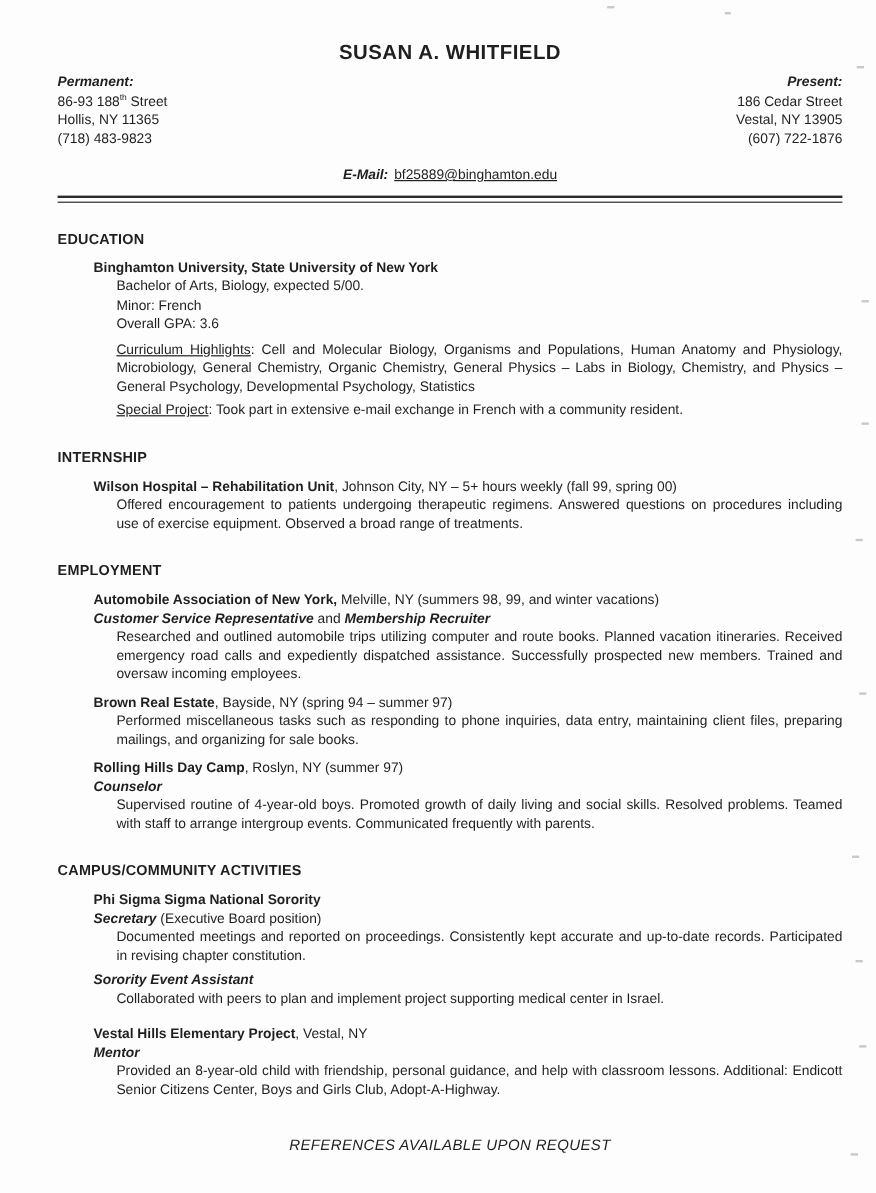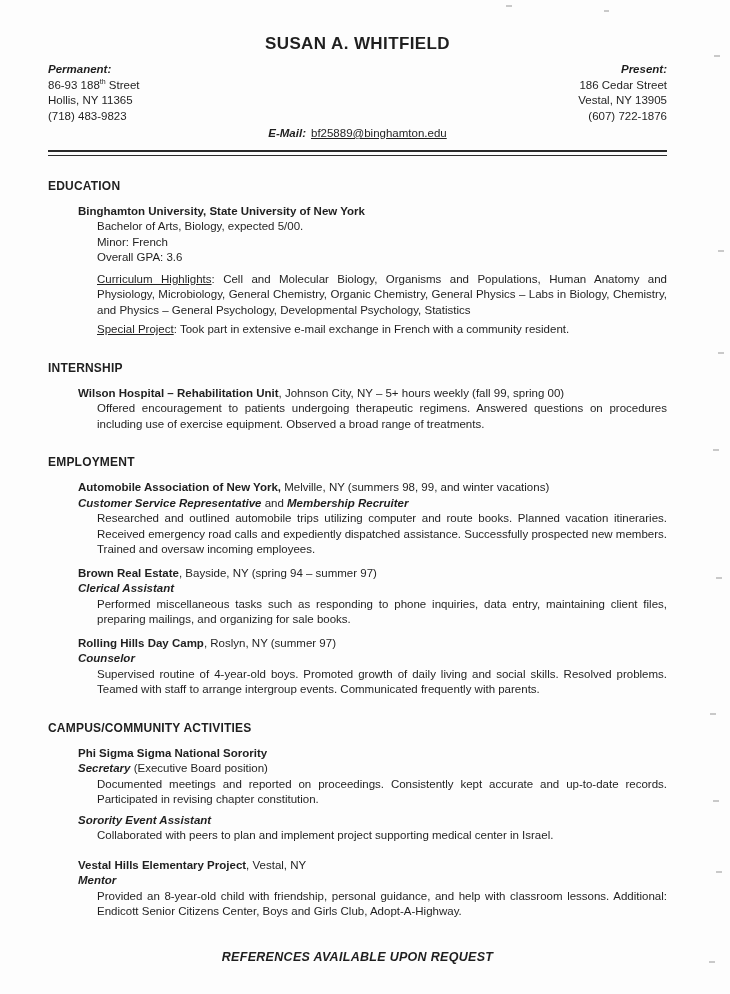--- a/index.html
+++ b/index.html
@@ -7,40 +7,40 @@
     width: 730px; height: 994px;
     background: #fdfdfd;
     color: #1f1f1f;
     font-family: "Liberation Sans", sans-serif;
     overflow: hidden;
   }
   .page {
     position: relative;
     box-sizing: border-box;
     width: 730px; height: 718px;
-    padding: 34px 63px 0 48px;
+    padding: 34px 28px 0 48px;
   }
   .speck { position: absolute; background: #c9c9c9; }
 
   
   .name {
     margin: 0 0 8px 0;
     font-size: 17px; font-weight: bold;
     letter-spacing: .4px;
     text-align: center;
     line-height: 20px;
   }
   .addr-row {
     display: flex; justify-content: space-between;
     font-size: 11.5px; line-height: 15.5px;
   }
   .addr-label { font-weight: bold; font-style: italic; }
   .addr-right { text-align: right; }
   sup { font-size: 7px; line-height: 0; }
-  .email-line { text-align: center; font-size: 11.5px; line-height: 15.5px; margin-top: 2px; }
+  .email-line { text-align: center; font-size: 11.5px; line-height: 15.5px; margin-top: 15px; }
   .email-label { font-weight: bold; font-style: italic; margin-right: 5px; }
   .email-value { text-decoration: underline; }
   .rule {
     margin-top: 8px; height: 3px;
     border-top: 2px solid #2b2b2b;
     border-bottom: 1px solid #2b2b2b;
   }
 
   
   .section { margin-top: 21px; }
@@ -57,21 +57,21 @@
   .gap6 { margin-top: 6px; }
   .gap8 { margin-top: 8px; }
   .gap12 { margin-top: 4px; }
   .gap14 { margin-top: 14px; }
   .gap5 { margin-top: 5px; }
 
   
   .footer {
     margin-top: 30px;
     text-align: center;
-    font-size: 12.5px; font-weight: bold; font-style: italic;
+    font-size: 12.5px; font-weight: normal; font-style: italic;
     letter-spacing: .3px;
   }
 </style>
 </head>
 <body>
 
 <div class="page">
 
   <div>
     <div class="speck" style="left:506px;top:5px;width:6px;height:2px;"></div>
@@ -136,21 +136,20 @@
     <div class="section-heading">EMPLOYMENT</div>
 
     <div class="sub">
       <div class="org"><span>Automobile Association of New York,</span><span class="plain"> Melville, NY (summers 98, 99, and winter vacations)</span></div>
       <div class="role"><span>Customer Service Representative</span><span class="plain"> and </span><span>Membership Recruiter</span></div>
       <p class="para">Researched and outlined automobile trips utilizing computer and route books. Planned vacation itineraries. Received emergency road calls and expediently dispatched assistance. Successfully prospected new members. Trained and oversaw incoming employees.</p>
     </div>
 
     <div class="sub gap8">
       <div class="org"><span>Brown Real Estate</span><span class="plain">, Bayside, NY (spring 94 – summer 97)</span></div>
-      <div class="role">Clerical Assistant</div>
       <p class="para"><span>Performed miscellaneous tasks such as responding to phone inquiries, data entry, maintaining client files, preparing mailings, and organizing </span><span class="em-only">for sale</span><span> books.</span></p>
     </div>
 
     <div class="sub gap8">
       <div class="org"><span>Rolling Hills Day Camp</span><span class="plain">, Roslyn, NY (summer 97)</span></div>
       <div class="role">Counselor</div>
       <p class="para">Supervised routine of 4-year-old boys. Promoted growth of daily living and social skills. Resolved problems. Teamed with staff to arrange intergroup events. Communicated frequently with parents.</p>
     </div>
   </div>
 

